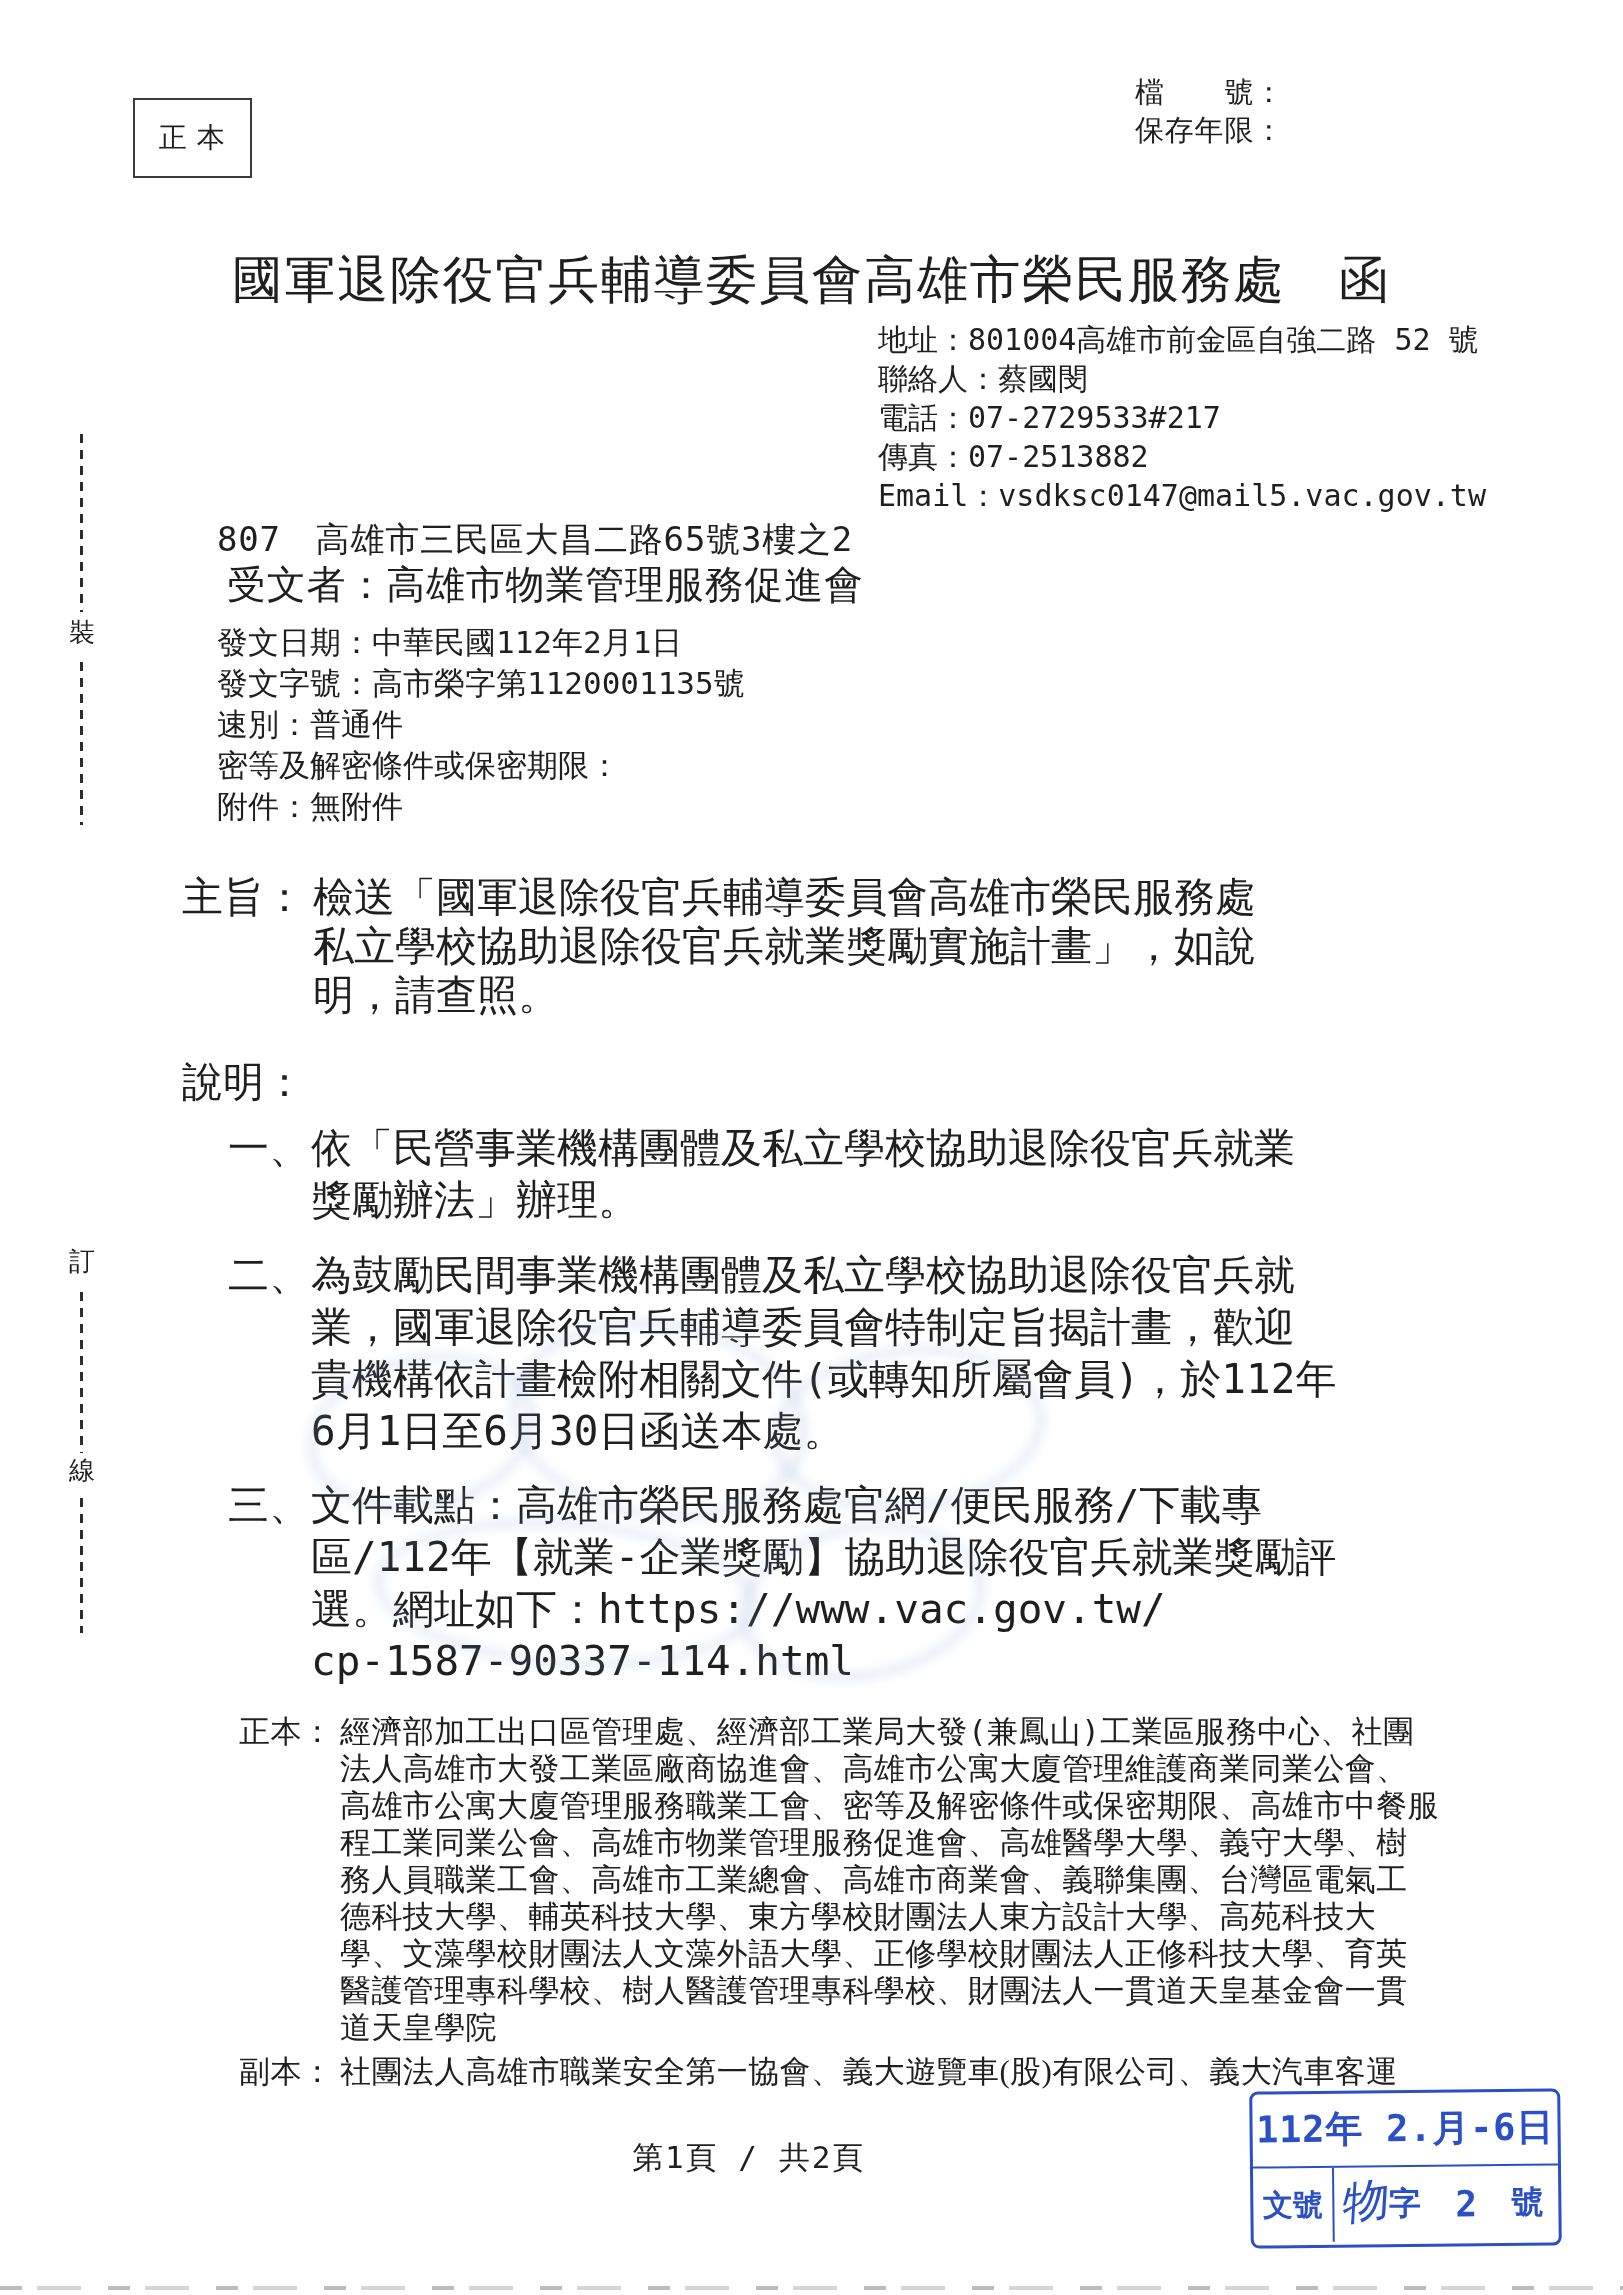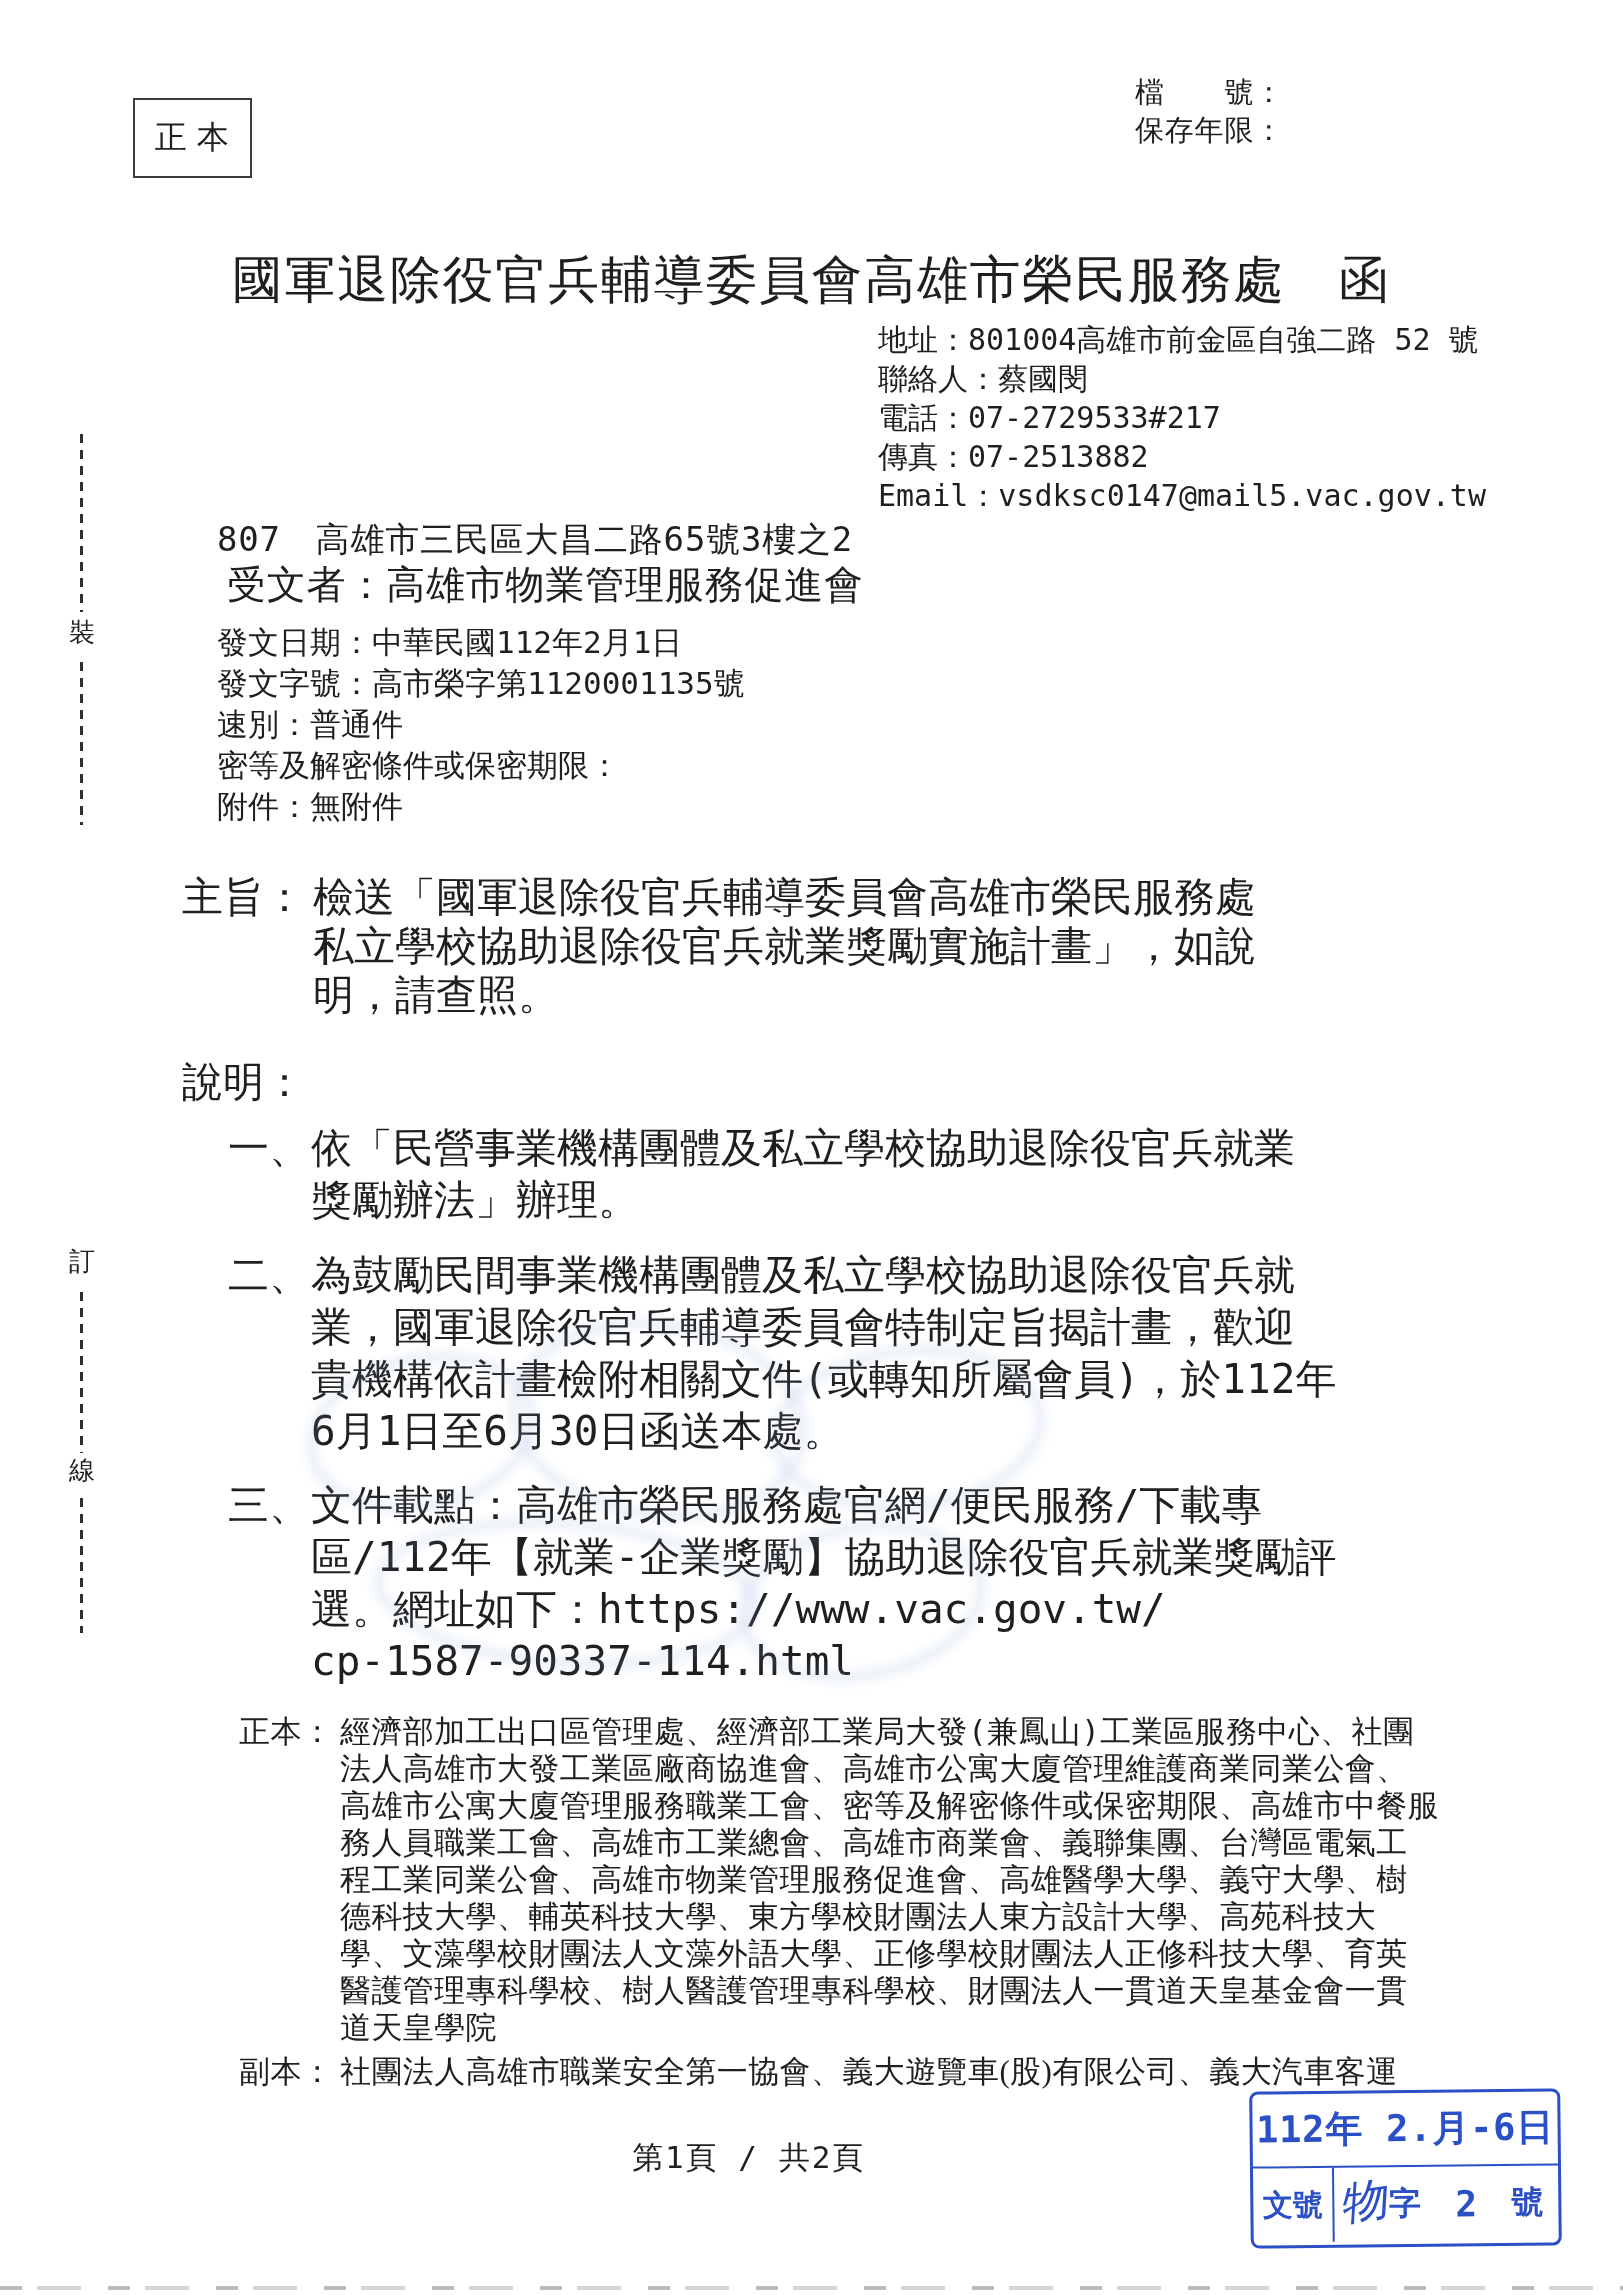--- a/index.html
+++ b/index.html
@@ -4,21 +4,21 @@
 <title>公文</title>
 <style>
   html,body{margin:0;padding:0;background:#e8e8e8;}
   .page{
     position:relative;width:1623px;height:2295px;margin:0 auto;
     background:#ffffff;color:#1f1f1f;overflow:hidden;
     font-family:"DejaVu Sans Mono","Liberation Serif",serif;
   }
   .copy-box{position:absolute;left:133px;top:98px;width:115px;height:76px;
     border:2.5px solid #3c3c3c;display:flex;align-items:center;justify-content:center;}
-  .copy-box span{font-size:32px;letter-spacing:10px;padding-left:8.5px;}
+  .copy-box span{font-size:28px;letter-spacing:10px;padding-left:8.5px;}
   .file-block{position:absolute;left:1135px;top:73px;font-size:29px;line-height:38px;letter-spacing:0.8px;}
   .doc-title{position:absolute;left:0;top:246px;width:1623px;margin:0;text-align:center;
     font-size:51px;font-weight:500;letter-spacing:1.7px;}
   .sender-block{position:absolute;left:878px;top:320px;font-size:30px;line-height:39px;}
   .zip-line{position:absolute;left:217px;top:517px;font-size:34px;letter-spacing:0.8px;}
   .addressee{position:absolute;left:227px;top:558px;font-size:39px;letter-spacing:0.8px;}
   .meta-block{position:absolute;left:217px;top:622px;font-size:31px;line-height:41px;}
   .subject-block{position:absolute;left:182px;top:873px;display:flex;font-size:41px;line-height:49px;gap:8px;}
   .subject-label{width:123px;flex:none;}
   .lines div{white-space:nowrap;}
@@ -145,22 +145,22 @@
       </div>
   </div>
 
   <div class="cc-block">
     <div class="cc-row">
       <span class="cc-label">正本：</span>
       <div class="lines">
           <div>經濟部加工出口區管理處、經濟部工業局大發(兼鳳山)工業區服務中心、社團</div>
           <div>法人高雄市大發工業區廠商協進會、高雄市公寓大廈管理維護商業同業公會、</div>
           <div>高雄市公寓大廈管理服務職業工會、密等及解密條件或保密期限、高雄市中餐服</div>
+          <div>程工業同業公會、高雄市物業管理服務促進會、高雄醫學大學、義守大學、樹</div>
           <div>務人員職業工會、高雄市工業總會、高雄市商業會、義聯集團、台灣區電氣工</div>
-          <div>程工業同業公會、高雄市物業管理服務促進會、高雄醫學大學、義守大學、樹</div>
           <div>德科技大學、輔英科技大學、東方學校財團法人東方設計大學、高苑科技大</div>
           <div>學、文藻學校財團法人文藻外語大學、正修學校財團法人正修科技大學、育英</div>
           <div>醫護管理專科學校、樹人醫護管理專科學校、財團法人一貫道天皇基金會一貫</div>
           <div>道天皇學院</div>
         </div>
     </div>
     <div class="cc-row">
       <span class="cc-label">副本：</span>
       <div class="lines">
           <div>社團法人高雄市職業安全第一協會、義大遊覽車(股)有限公司、義大汽車客運</div>

